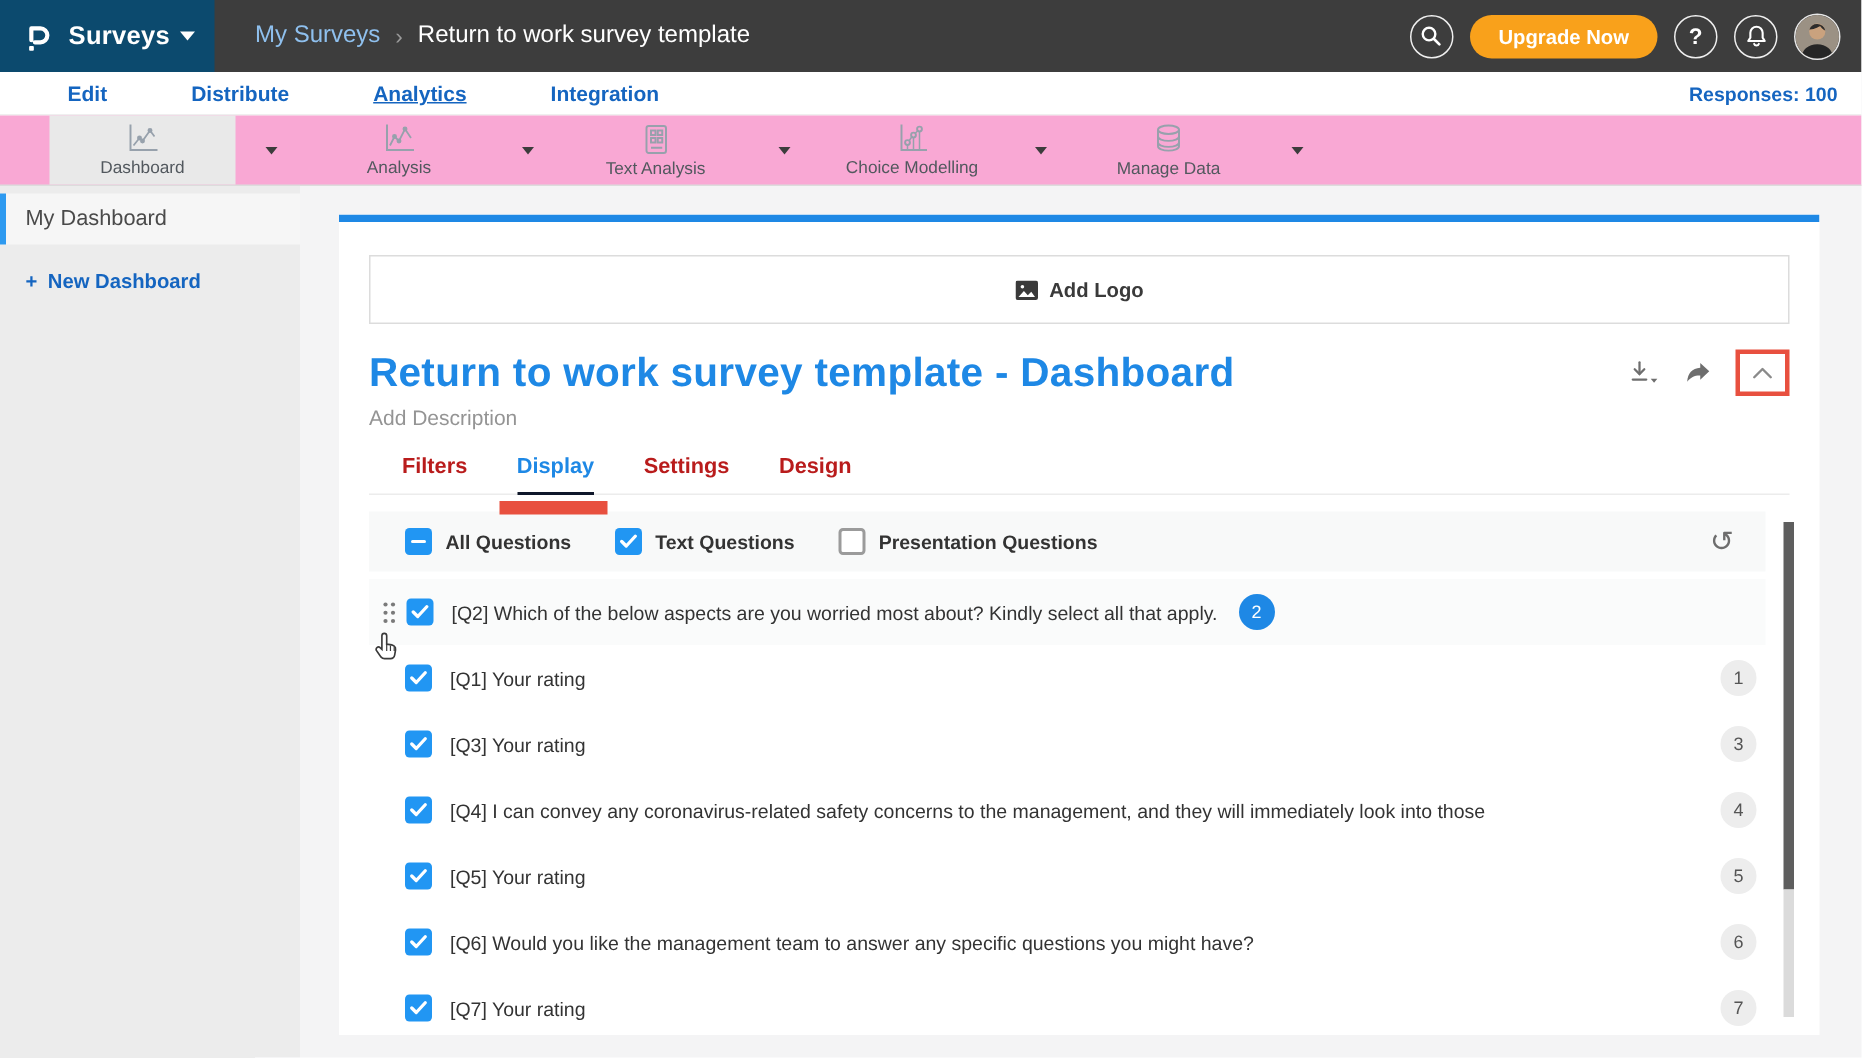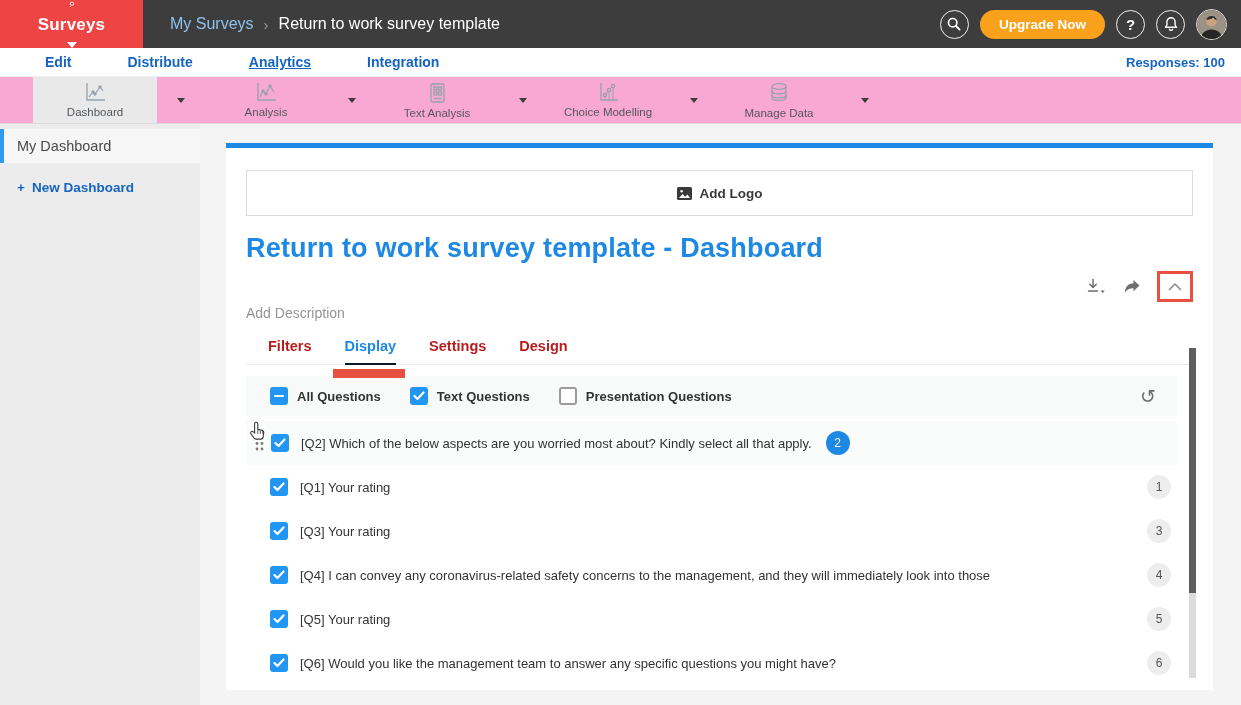--- a/index.html
+++ b/index.html
@@ -2,21 +2,21 @@
 <html><head>
 <meta charset="utf-8">
 <style>
   * { margin:0; padding:0; box-sizing:border-box; }
   html,body { width:1241px; height:705px; overflow:hidden; }
   body { font-family:"Liberation Sans", sans-serif; background:#f4f4f5; }
   .page { position:relative; width:1241px; height:705px; }
 
   
   .hdr { height:48px; background:#3d3d3d; display:flex; align-items:center; }
-  .logo { width:143px; height:48px; background:#ef4444; display:flex; align-items:center; justify-content:center; gap:7px; cursor:pointer;flex-direction:column; }
+  .logo { width:143px; height:48px; background:#0c4a6e; display:flex; align-items:center; justify-content:center; gap:7px; cursor:pointer; }
   .logo .app-name { color:#fff; font-size:17px; font-weight:700; letter-spacing:.2px; }
   .cdown { width:0; height:0; border-left:5px solid transparent; border-right:5px solid transparent; border-top:6px solid #fff; }
   .crumbs { display:flex; align-items:center; gap:10px; margin-left:27px; }
   .crumb-parent { color:#8fc0ee; font-size:16px; text-decoration:none; cursor:pointer; }
   .crumb-sep { color:#9a9a9a; font-size:15px; }
   .crumb-cur { color:#ffffff; font-size:16px; }
   .hdr-right { margin-left:auto; display:flex; align-items:center; gap:11px; padding-right:14px; }
   .circ { width:29px; height:29px; border:1.6px solid #efefef; border-radius:50%; display:flex; align-items:center; justify-content:center; color:#fff; cursor:pointer; flex:none; }
   .circ.q { font-size:15px; font-weight:700; }
   .upgrade { background:#f9a11b; color:#fff; font-size:13.5px; font-weight:700; border:none; border-radius:15px; height:29px; padding:0 19px; cursor:pointer; }
@@ -43,21 +43,21 @@
   .bodywrap { display:flex; height:581px; }
   .sidebar { width:200px; background:#ececec; flex:none; }
   .sb-item { height:34px; margin-top:5px; background:#f6f6f6; border-left:4px solid #2e9af0; display:flex; align-items:center; padding-left:13px; font-size:14.5px; color:#4a4a4a; cursor:pointer; }
   .sb-new { margin:17px 0 0 17px; color:#1565c0; font-size:13.5px; font-weight:600; display:flex; gap:7px; align-items:center; cursor:pointer; }
 
   .main { flex:1; padding:19px 28px 15px 26px; }
   .card { background:#fff; width:987px; height:547px; overflow:hidden; }
   .topbar { height:5px; background:#1e88e5; }
   .logo-box { margin:22px 20px 0; height:46px; border:1px solid #dcdcdc; display:flex; align-items:center; justify-content:center; gap:8px; cursor:pointer; }
   .logo-box span { font-size:13.5px; font-weight:600; color:#3a3a3a; }
-  .title-row { margin:13px 20px 0; display:flex; align-items:flex-start;flex-direction:column; }
+  .title-row { margin:13px 20px 0; display:flex; align-items:flex-start; }
   .title-row h1 { color:#1e88e5; font-size:27px; font-weight:600; line-height:38px; letter-spacing:.2px; }
   .title-icons { margin-left:auto; display:flex; align-items:center; gap:16px; padding-top:4px; }
   .tibtn { cursor:pointer; display:flex; align-items:center; justify-content:center; }
   .collapse-btn { width:36px; height:31px; border:3px solid #e8503f; background:#fff; display:flex; align-items:center; justify-content:center; cursor:pointer; }
   .desc { margin:3px 20px 0; color:#949494; font-size:14px; cursor:text; }
 
   .tabs { position:relative; margin:17px 20px 0; padding-left:22px; display:flex; gap:33px; border-bottom:1px solid #ececec; }
   .tab { font-size:14.5px; font-weight:600; color:#b91c1c; padding-bottom:9px; cursor:pointer; }
   .tab.on { color:#1e88e5; border-bottom:2px solid #0f172a; margin-bottom:-1px; }
   .redbar { position:absolute; left:87px; top:31px; width:72px; height:9px; background:#e8503f; }

